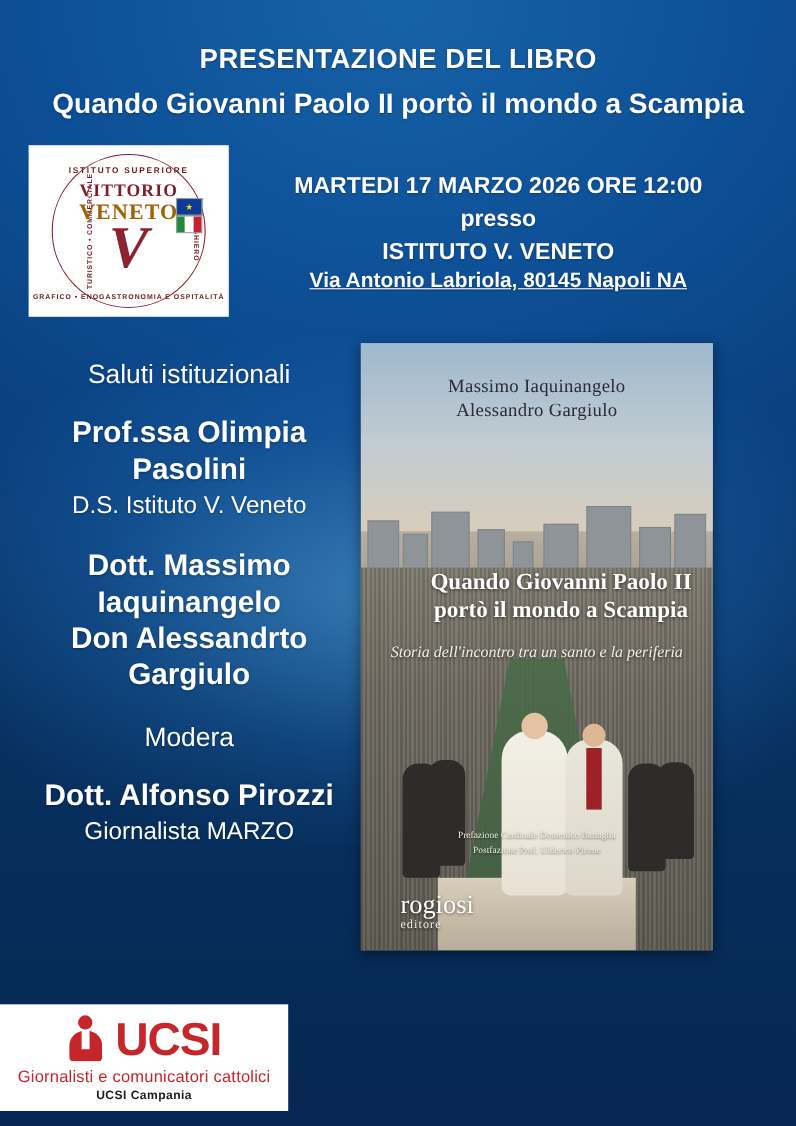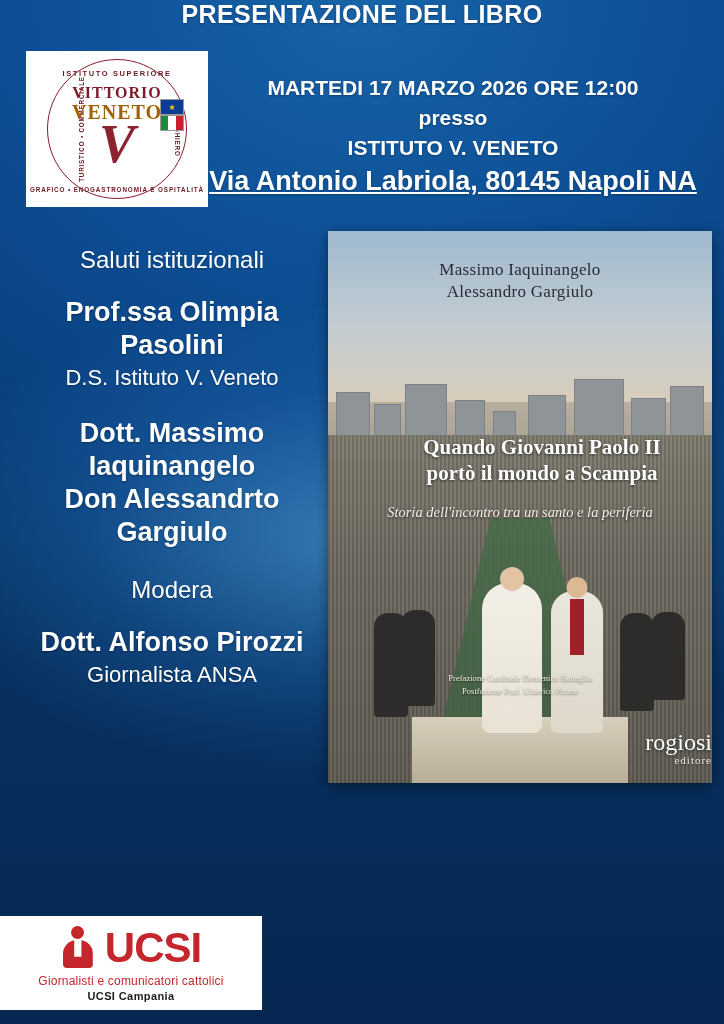--- a/index.html
+++ b/index.html
@@ -46,20 +46,21 @@
     position: relative;
     z-index: 3;
     width: 100%;
     height: 100%;
   }
 
   
   .headline {
     text-align: center;
     color: #ffffff;
+    padding-top: 40px;
   }
   .headline .line1 {
     font-size: 25px;
     font-weight: bold;
     letter-spacing: 0.4px;
     text-shadow: 0 1px 2px rgba(0,0,0,0.35);
   }
   .headline .line2 {
     font-size: 25.5px;
     font-weight: bold;
@@ -205,21 +206,21 @@
     padding-top: 22px;
   }
   .event-info div {
     font-size: 21px;
     font-weight: bold;
     line-height: 1.42;
     text-shadow: 0 1px 2px rgba(0,0,0,0.3);
   }
   .event-info .address {
     text-decoration: underline;
-    font-size: 27px;
+    font-size: 19px;
   }
 
   
   .body-row {
     display: flex;
     margin-top: 24px;
     padding: 0 22px;
   }
   .left-col {
     width: 300px;
@@ -246,21 +247,21 @@
     font-size: 22px;
     font-weight: normal;
     line-height: 1.25;
     margin-top: 2px;
     text-shadow: 0 1px 2px rgba(0,0,0,0.3);
   }
 
   
   .book {
     position: relative;
-    width: 384px;
+    width: 320px;
     height: 552px;
     flex: 0 0 auto;
     margin-left: 6px;
     background: linear-gradient(180deg, #a9c4da 0%, #c9d6de 16%, #b9b0a0 30%, #9d968a 46%, #8f8c82 62%, #7d7a72 100%);
     box-shadow: 0 3px 12px rgba(0,0,0,0.45);
     overflow: hidden;
   }
   
   .bk-sky {
     position: absolute;
@@ -388,21 +389,22 @@
     font-family: "Liberation Serif", serif;
     color: #f0ece2;
     font-size: 8.6px;
     line-height: 1.5;
     text-shadow: 0 1px 2px rgba(0,0,0,0.6);
   }
   .bk-publisher {
     position: absolute;
     bottom: 3%;
     width: 100%;
-    text-align: right;
+    text-align: left;
+    padding-left: 36px;
   }
   .bk-publisher .pname {
     font-family: "Liberation Serif", serif;
     color: #ffffff;
     font-size: 24px;
     line-height: 1;
     text-shadow: 0 1px 3px rgba(0,0,0,0.55);
   }
   .bk-publisher .psub {
     font-family: "Liberation Serif", serif;
@@ -456,41 +458,42 @@
   }
   .ucsi-letters {
     font-family: "Liberation Sans", sans-serif;
     font-size: 42px;
     font-weight: bold;
     color: #c5262c;
     letter-spacing: -1px;
     line-height: 1;
   }
   .ucsi-tag {
-    font-size: 12px;
+    font-size: 15px;
     color: #c5262c;
     margin-top: 4px;
     letter-spacing: 0.2px;
   }
   .ucsi-region {
     font-size: 11px;
     font-weight: bold;
     color: #1b1b1b;
     margin-top: 2px;
     letter-spacing: 0.4px;
   }
 </style>
 </head>
 <body>
 
 <div class="poster">
   <div class="content">
 
     <div class="headline">
       <div class="line1">PRESENTAZIONE DEL LIBRO</div>
+      <div class="line2">Quando Giovanni Paolo II portò il mondo a Scampia</div>
     </div>
 
     <div class="info-row">
 
       <div class="logo-box">
         <div class="logo-ring"></div>
         <div class="logo-arc-text logo-arc-top">ISTITUTO SUPERIORE</div>
         <div class="logo-arc-left">TURISTICO • COMMERCIALE</div>
         <div class="logo-arc-right">ALBERGHIERO</div>
         <div class="logo-arc-text logo-arc-bottom">GRAFICO • ENOGASTRONOMIA E OSPITALITÀ</div>
@@ -527,21 +530,21 @@
           <div class="sub">D.S. Istituto V. Veneto</div>
         </div>
 
         <div class="block">
           <div class="person">Dott. Massimo Iaquinangelo<br>Don Alessandrto Gargiulo</div>
         </div>
 
         <div class="block">
           <div class="role">Modera</div>
           <div class="person">Dott. Alfonso Pirozzi</div>
-          <div class="sub">Giornalista ANSA</div>
+          <div class="sub">Giornalista MARZO</div>
         </div>
 
       </div>
 
       <div class="book">
         <div class="bk-sky"></div>
         <div class="bk-buildings">
           <div class="bldg" style="left:2%;width:9%;height:62%"></div>
           <div class="bldg" style="left:12%;width:7%;height:48%"></div>
           <div class="bldg" style="left:20%;width:11%;height:70%"></div>

